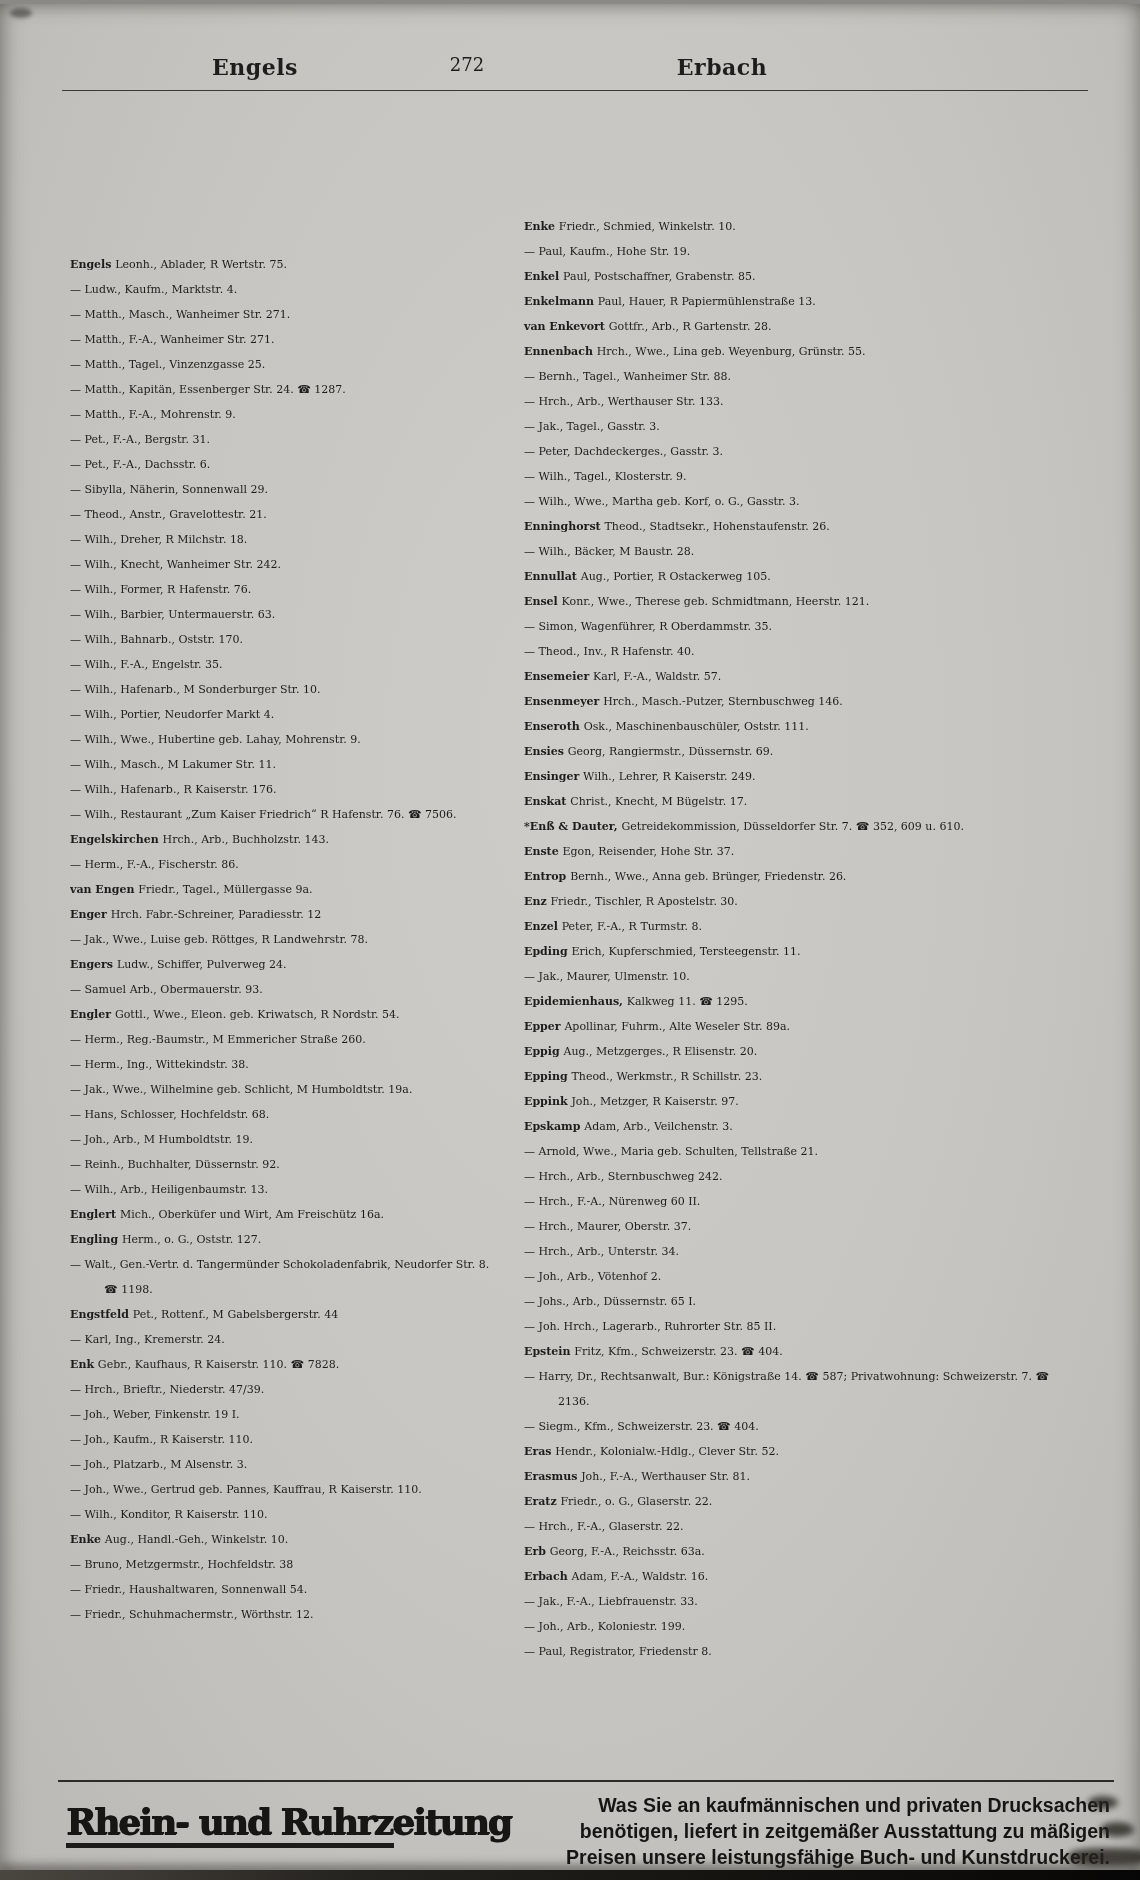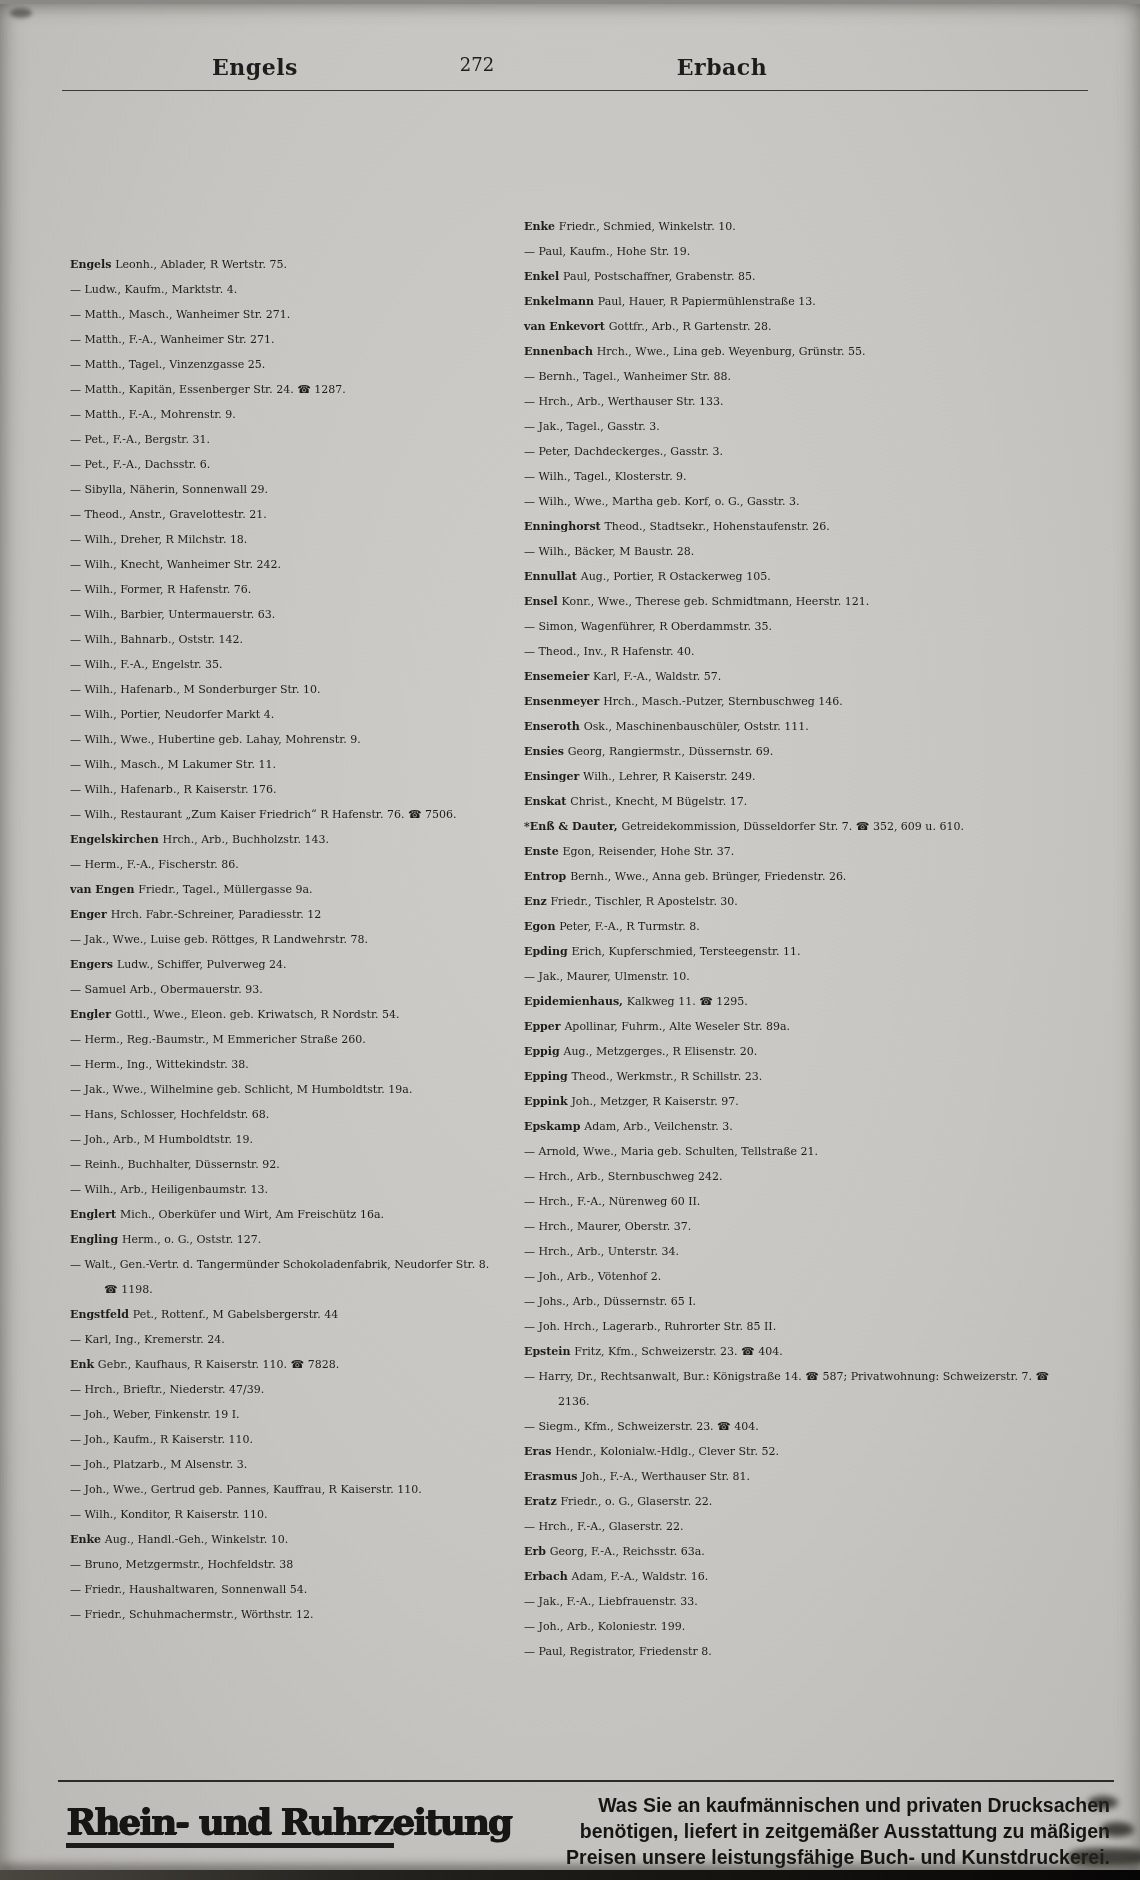--- a/index.html
+++ b/index.html
@@ -69,42 +69,42 @@
   .corner-mark{position:absolute;left:10px;top:4px;width:22px;height:10px;border-radius:50%;background:#3a3834;filter:blur(2px);opacity:.6;}
 </style>
 </head>
 <body>
 
 <div class="page">
 
   <div class="corner-mark"></div>
 
   <span class="hdr-item hdr-title" style="left:255px;">Engels</span>
-  <span class="hdr-item hdr-num" style="left:477px;">272</span>
+  <span class="hdr-item hdr-num" style="left:467px;">272</span>
   <span class="hdr-item hdr-title" style="left:722px;">Erbach</span>
   <div class="hdr-rule"></div>
 
   <div class="columns">
     <div class="col col-left">
         <div class="entry"><span class="surname">Engels </span><span>Leonh., Ablader, R Wertstr. 75.</span></div>
         <div class="entry"><span>— Ludw., Kaufm., Marktstr. 4.</span></div>
         <div class="entry"><span>— Matth., Masch., Wanheimer Str. 271.</span></div>
         <div class="entry"><span>— Matth., F.-A., Wanheimer Str. 271.</span></div>
         <div class="entry"><span>— Matth., Tagel., Vinzenzgasse 25.</span></div>
         <div class="entry"><span>— Matth., Kapitän, Essenberger Str. 24. ☎ 1287.</span></div>
         <div class="entry"><span>— Matth., F.-A., Mohrenstr. 9.</span></div>
         <div class="entry"><span>— Pet., F.-A., Bergstr. 31.</span></div>
         <div class="entry"><span>— Pet., F.-A., Dachsstr. 6.</span></div>
         <div class="entry"><span>— Sibylla, Näherin, Sonnenwall 29.</span></div>
         <div class="entry"><span>— Theod., Anstr., Gravelottestr. 21.</span></div>
         <div class="entry"><span>— Wilh., Dreher, R Milchstr. 18.</span></div>
         <div class="entry"><span>— Wilh., Knecht, Wanheimer Str. 242.</span></div>
         <div class="entry"><span>— Wilh., Former, R Hafenstr. 76.</span></div>
         <div class="entry"><span>— Wilh., Barbier, Untermauerstr. 63.</span></div>
-        <div class="entry"><span>— Wilh., Bahnarb., Oststr. 142.</span></div>
+        <div class="entry"><span>— Wilh., Bahnarb., Oststr. 170.</span></div>
         <div class="entry"><span>— Wilh., F.-A., Engelstr. 35.</span></div>
         <div class="entry"><span>— Wilh., Hafenarb., M Sonderburger Str. 10.</span></div>
         <div class="entry"><span>— Wilh., Portier, Neudorfer Markt 4.</span></div>
         <div class="entry"><span>— Wilh., Wwe., Hubertine geb. Lahay, Mohrenstr. 9.</span></div>
         <div class="entry"><span>— Wilh., Masch., M Lakumer Str. 11.</span></div>
         <div class="entry"><span>— Wilh., Hafenarb., R Kaiserstr. 176.</span></div>
         <div class="entry"><span>— Wilh., Restaurant „Zum Kaiser Friedrich“ R Hafenstr. 76. ☎ 7506.</span></div>
         <div class="entry"><span class="surname">Engelskirchen </span><span>Hrch., Arb., Buchholzstr. 143.</span></div>
         <div class="entry"><span>— Herm., F.-A., Fischerstr. 86.</span></div>
         <div class="entry"><span class="surname">van Engen </span><span>Friedr., Tagel., Müllergasse 9a.</span></div>
@@ -160,21 +160,21 @@
         <div class="entry"><span class="surname">Ensemeier </span><span>Karl, F.-A., Waldstr. 57.</span></div>
         <div class="entry"><span class="surname">Ensenmeyer </span><span>Hrch., Masch.-Putzer, Sternbuschweg 146.</span></div>
         <div class="entry"><span class="surname">Enseroth </span><span>Osk., Maschinenbauschüler, Oststr. 111.</span></div>
         <div class="entry"><span class="surname">Ensies </span><span>Georg, Rangiermstr., Düssernstr. 69.</span></div>
         <div class="entry"><span class="surname">Ensinger </span><span>Wilh., Lehrer, R Kaiserstr. 249.</span></div>
         <div class="entry"><span class="surname">Enskat </span><span>Christ., Knecht, M Bügelstr. 17.</span></div>
         <div class="entry"><span class="surname">*Enß &amp; Dauter, </span><span>Getreidekommission, Düsseldorfer Str. 7. ☎ 352, 609 u. 610.</span></div>
         <div class="entry"><span class="surname">Enste </span><span>Egon, Reisender, Hohe Str. 37.</span></div>
         <div class="entry"><span class="surname">Entrop </span><span>Bernh., Wwe., Anna geb. Brünger, Friedenstr. 26.</span></div>
         <div class="entry"><span class="surname">Enz </span><span>Friedr., Tischler, R Apostelstr. 30.</span></div>
-        <div class="entry"><span class="surname">Egon </span><span>Peter, F.-A., R Turmstr. 8.</span></div>
+        <div class="entry"><span class="surname">Enzel </span><span>Peter, F.-A., R Turmstr. 8.</span></div>
         <div class="entry"><span class="surname">Epding </span><span>Erich, Kupferschmied, Tersteegenstr. 11.</span></div>
         <div class="entry"><span>— Jak., Maurer, Ulmenstr. 10.</span></div>
         <div class="entry"><span class="surname">Epidemienhaus, </span><span>Kalkweg 11. ☎ 1295.</span></div>
         <div class="entry"><span class="surname">Epper </span><span>Apollinar, Fuhrm., Alte Weseler Str. 89a.</span></div>
         <div class="entry"><span class="surname">Eppig </span><span>Aug., Metzgerges., R Elisenstr. 20.</span></div>
         <div class="entry"><span class="surname">Epping </span><span>Theod., Werkmstr., R Schillstr. 23.</span></div>
         <div class="entry"><span class="surname">Eppink </span><span>Joh., Metzger, R Kaiserstr. 97.</span></div>
         <div class="entry"><span class="surname">Epskamp </span><span>Adam, Arb., Veilchenstr. 3.</span></div>
         <div class="entry"><span>— Arnold, Wwe., Maria geb. Schulten, Tellstraße 21.</span></div>
         <div class="entry"><span>— Hrch., Arb., Sternbuschweg 242.</span></div>

